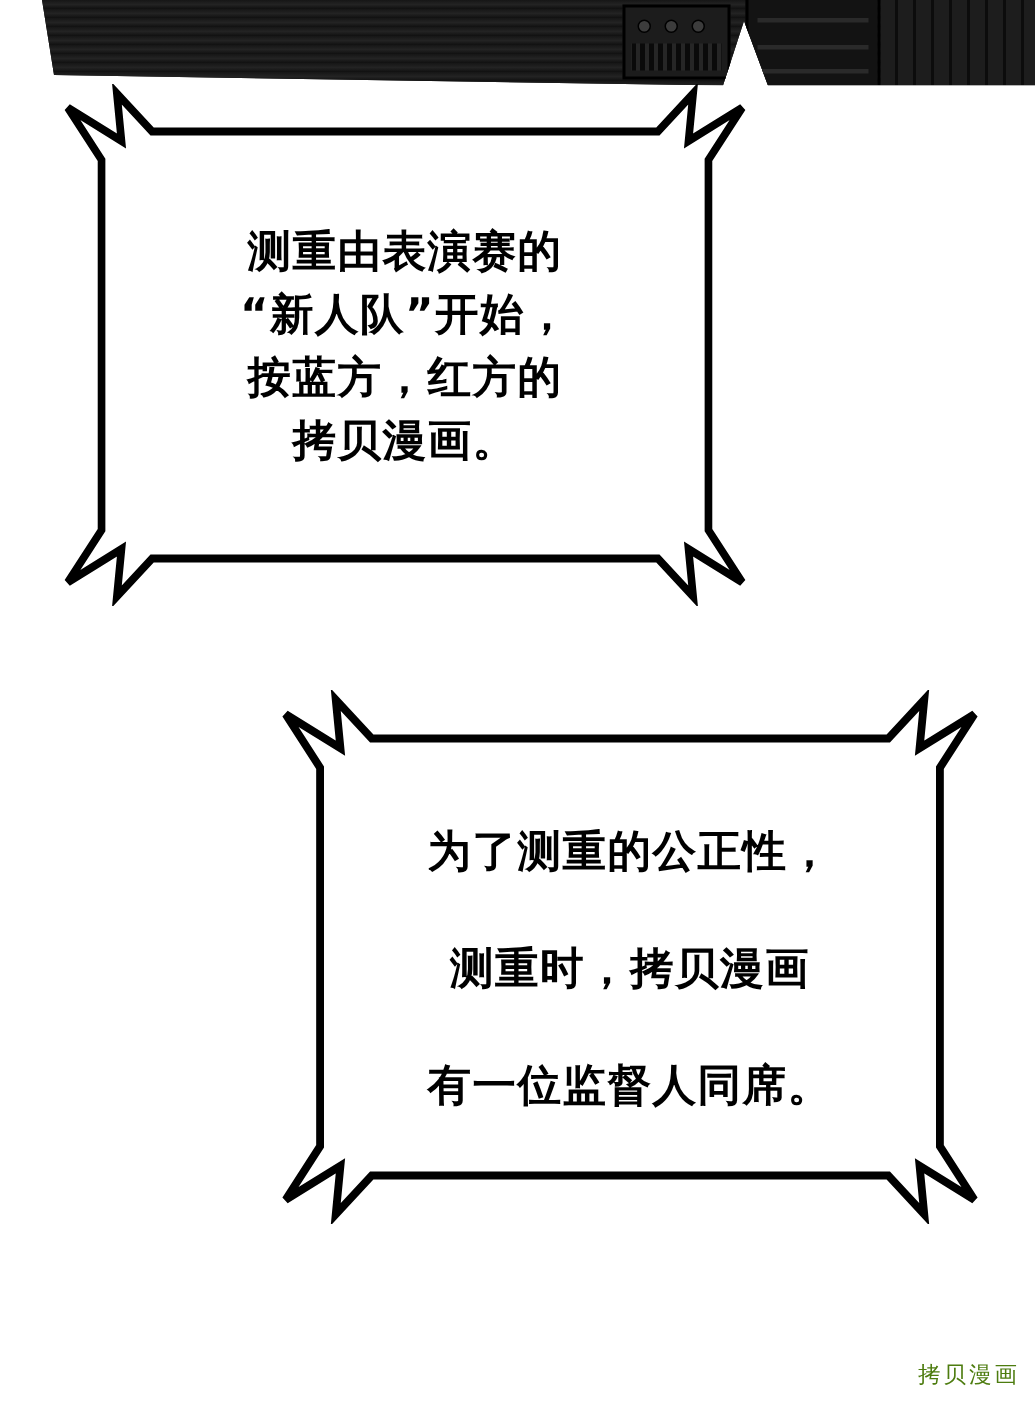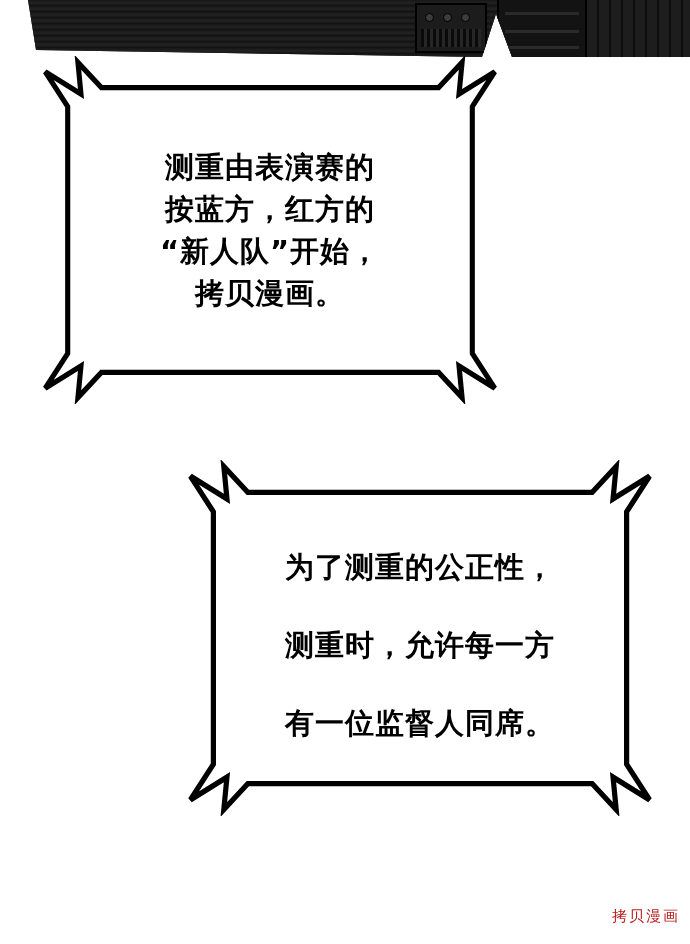--- a/index.html
+++ b/index.html
@@ -101,21 +101,21 @@
   .bubble2 .bubble-text {
     padding-top: 14px;
     gap: 36px;
   }
 
   
   .watermark {
     position: absolute;
     right: 10px; bottom: 18px;
     font-size: 15px;
-    color: #b91c1c;
+    color: #4d7c0f;
     letter-spacing: 2px;
   }
 </style>
 </head>
 <body>
 
 <div class="page">
 
   <div class="top-strip">
     <div class="amp-a">
@@ -143,22 +143,22 @@
                L 418 324 L 395 300
                L 65 300
                L 42 324 L 45 294
                L 10 315 L 32 282
                L 32 48
                L 10 15 L 45 36
                L 42 6 Z" fill="#ffffff" stroke="#000000" stroke-width="5" stroke-linejoin="miter"></path>
     </svg>
     <div class="bubble-text">
       <div>测重由表演赛的</div>
+      <div>“新人队”开始，</div>
       <div>按蓝方，红方的</div>
-      <div>“新人队”开始，</div>
       <div>拷贝漫画。</div>
     </div>
   </div>
 
   <div class="bubble bubble2">
     <svg viewBox="0 0 460 330" preserveAspectRatio="none">
       <path d="M 65 30
                L 395 30
                L 418 6 L 415 36
                L 450 15 L 428 48
@@ -167,20 +167,20 @@
                L 418 324 L 395 300
                L 65 300
                L 42 324 L 45 294
                L 10 315 L 32 282
                L 32 48
                L 10 15 L 45 36
                L 42 6 Z" fill="#ffffff" stroke="#000000" stroke-width="5" stroke-linejoin="miter"></path>
     </svg>
     <div class="bubble-text">
       <div>为了测重的公正性，</div>
-      <div>测重时，允许每一方</div>
+      <div>测重时，拷贝漫画</div>
       <div>有一位监督人同席。</div>
     </div>
   </div>
 
   <div class="watermark">拷贝漫画</div>
 
 </div>
 
 </body></html>

